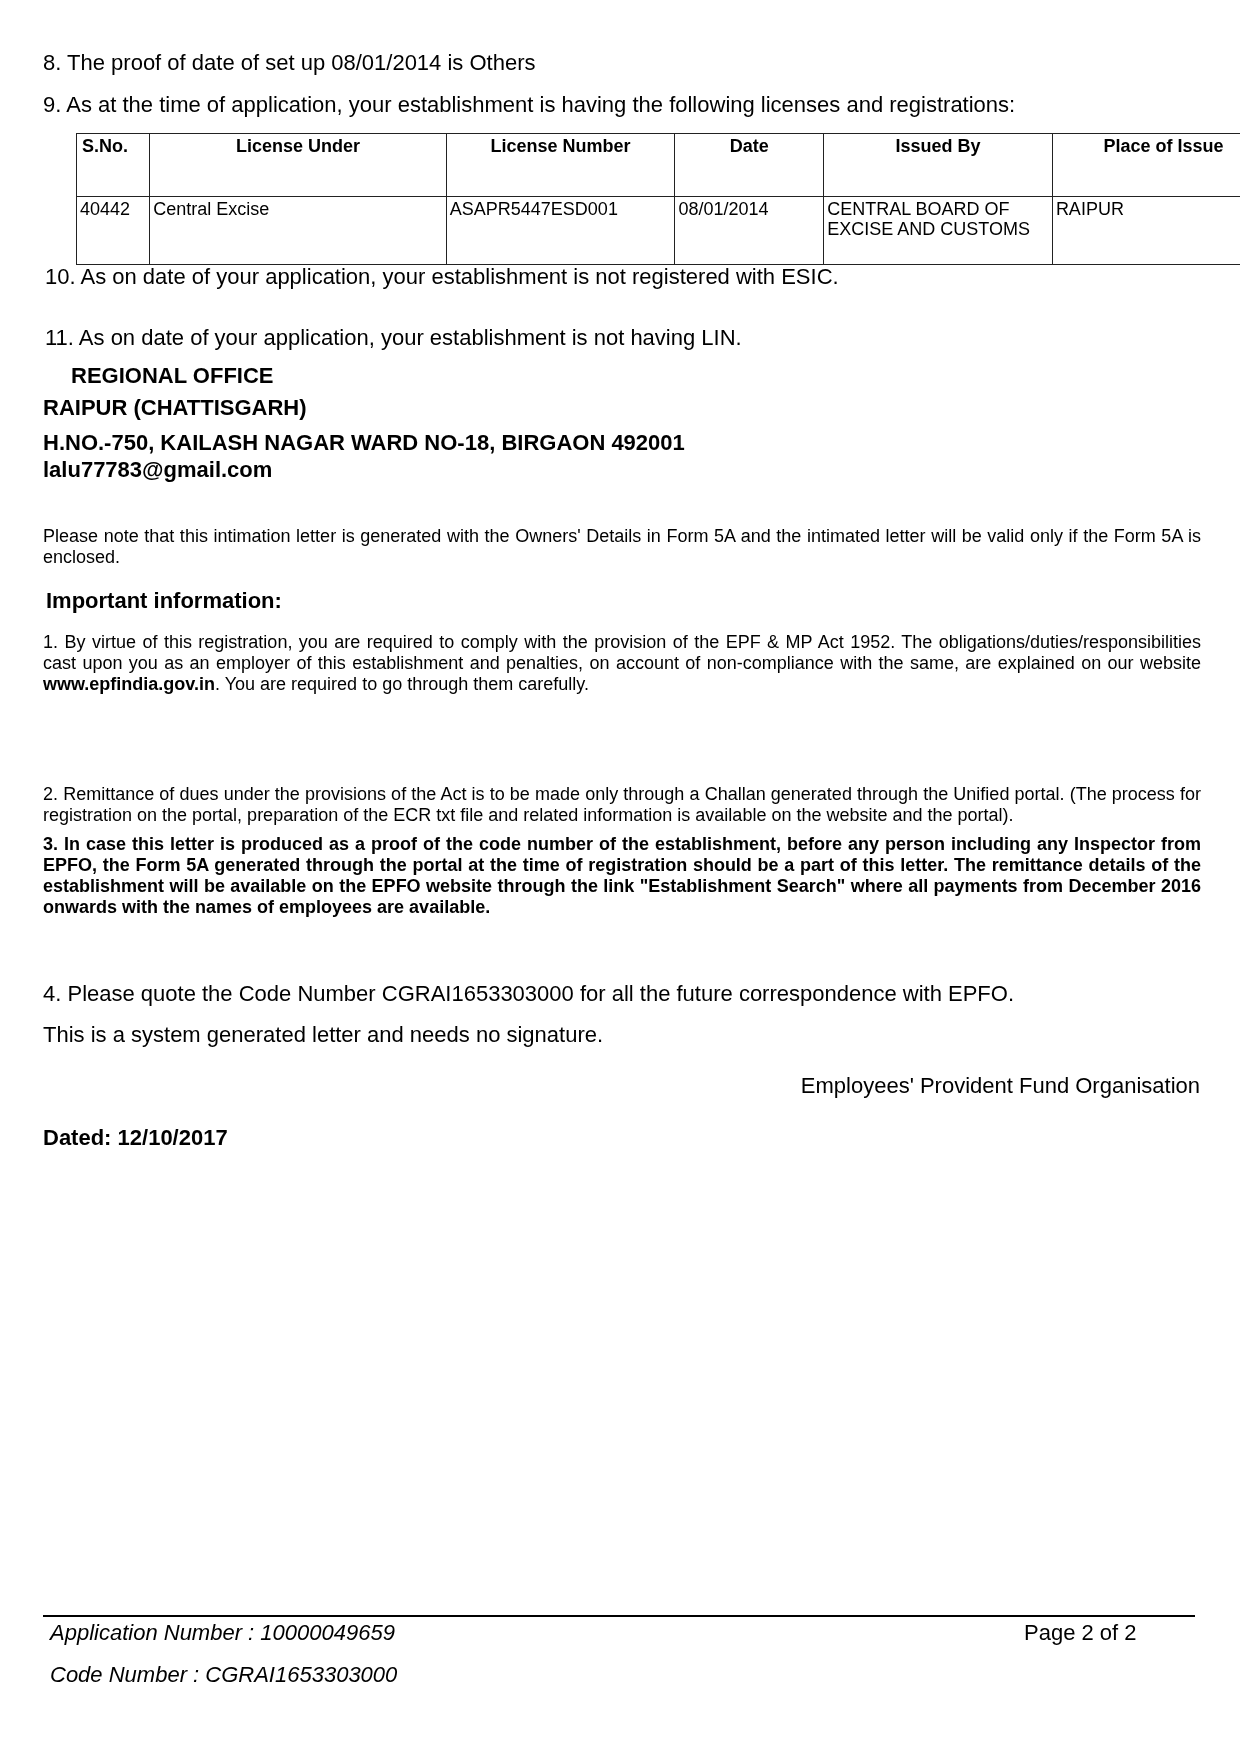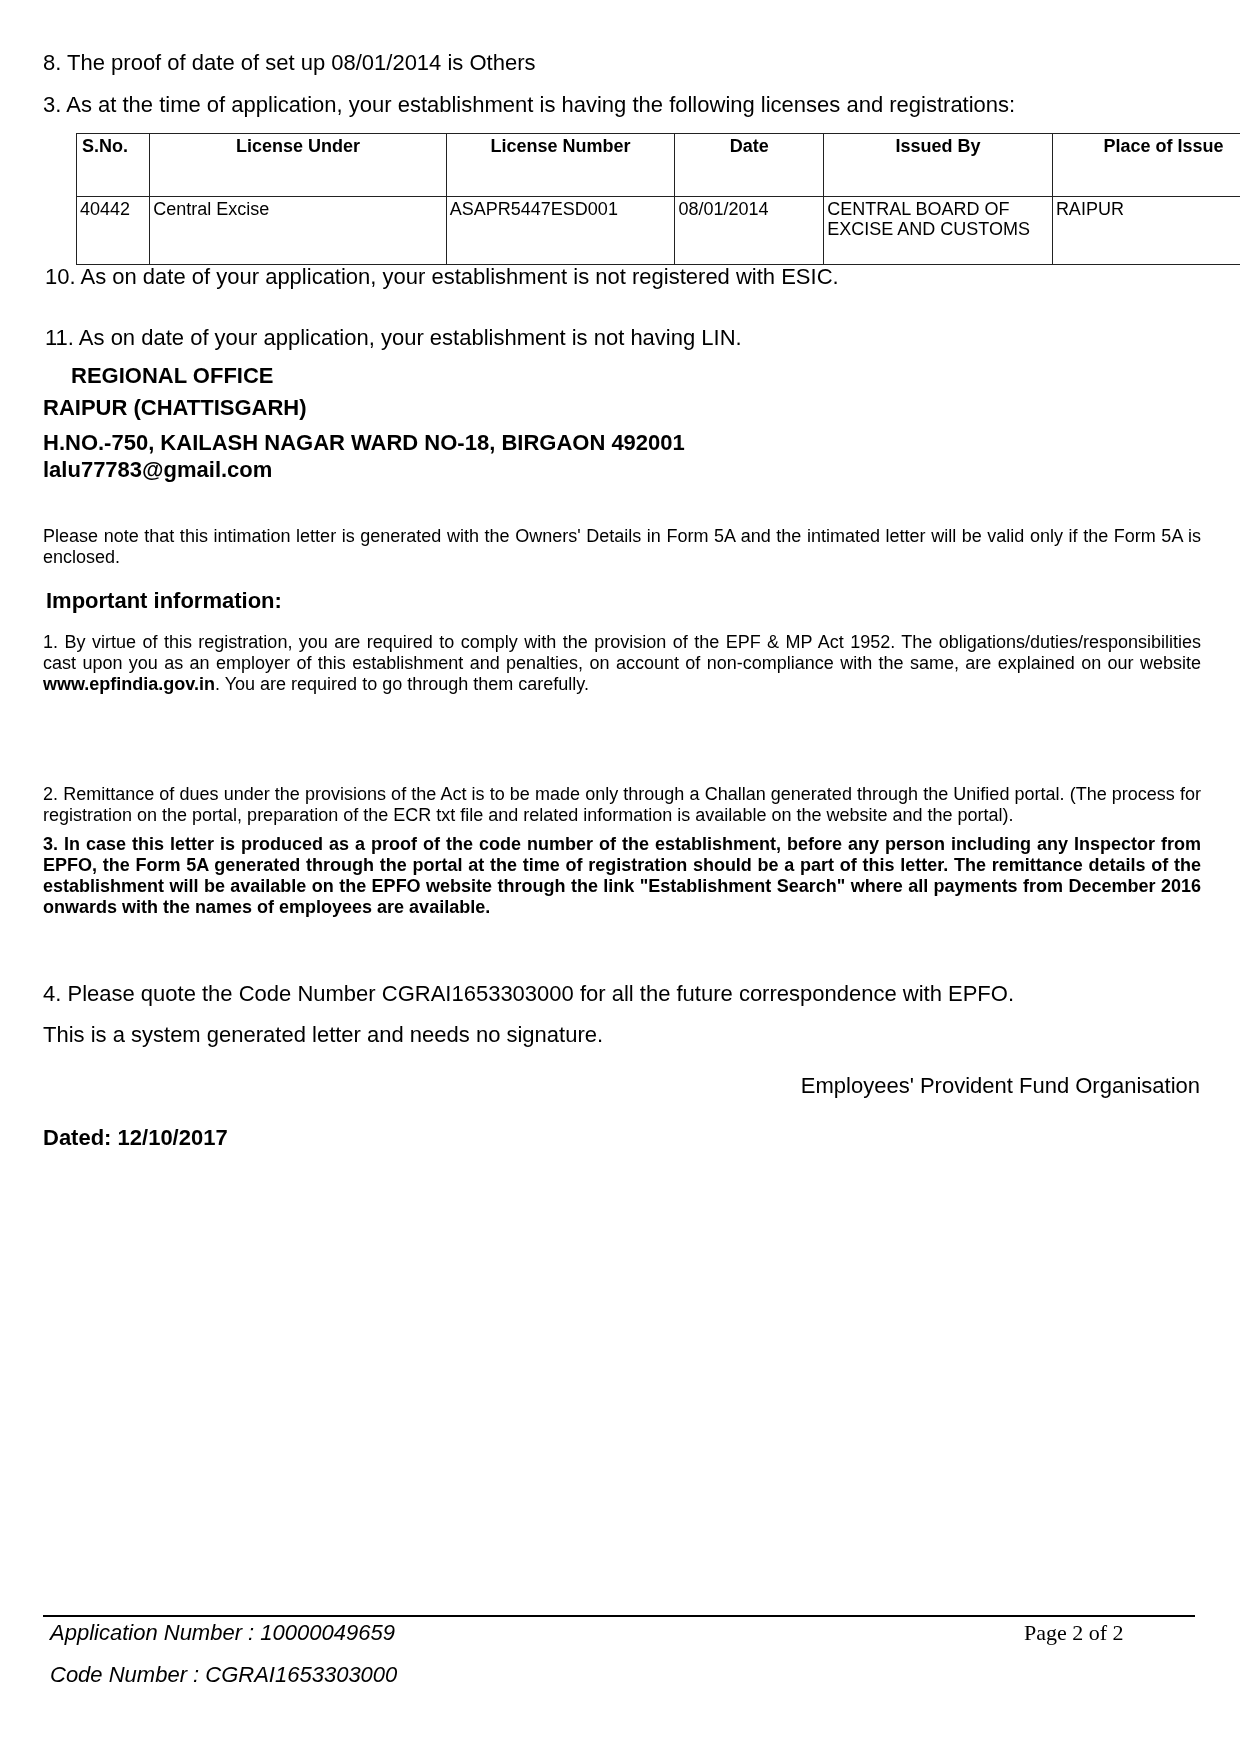--- a/index.html
+++ b/index.html
@@ -29,21 +29,21 @@
     .footer-line {
       position: absolute; left: 43px; top: 1615px; width: 1152px;
       border-top: 2px solid #000;
     }
     .italic { font-style: italic; }
   </style>
 </head>
 <body>
 
 <div class="abs t18" style="left:43px; top:52px;">8. The proof of date of set up 08/01/2014 is Others</div>
-<div class="abs t18" style="left:43px; top:94px;">3. As at the time of application, your establishment is having the following licenses and registrations:</div>
+<div class="abs t18" style="left:43px; top:94px;">9. As at the time of application, your establishment is having the following licenses and registrations:</div>
 
 <table class="lic">
   <colgroup>
     <col style="width:67px">
     <col style="width:271px">
     <col style="width:209px">
     <col style="width:136px">
     <col style="width:209px">
     <col style="width:203px">
   </colgroup>
@@ -90,14 +90,14 @@
 <div class="abs t18" style="left:43px; top:983px;">4. Please quote the Code Number CGRAI1653303000 for all the future correspondence with EPFO.</div>
 
 <div class="abs t18" style="left:43px; top:1024px;">This is a system generated letter and needs no signature.</div>
 
 <div class="abs t18" style="right:40px; top:1075px;">Employees' Provident Fund Organisation</div>
 
 <div class="abs t18 bold" style="left:43px; top:1127px;">Dated: 12/10/2017</div>
 
 <div class="footer-line"></div>
 <div class="abs t18 italic" style="left:50px; top:1622px;">Application Number : 10000049659</div>
-<div class="abs t18" style="left:1024px; top:1622px;font-family:Liberation Serif, serif;">Page 2 of 2</div>
+<div class="abs t18" style="left:1024px; top:1622px;">Page 2 of 2</div>
 <div class="abs t18 italic" style="left:50px; top:1664px;">Code Number : CGRAI1653303000</div>
 
 </body></html>

